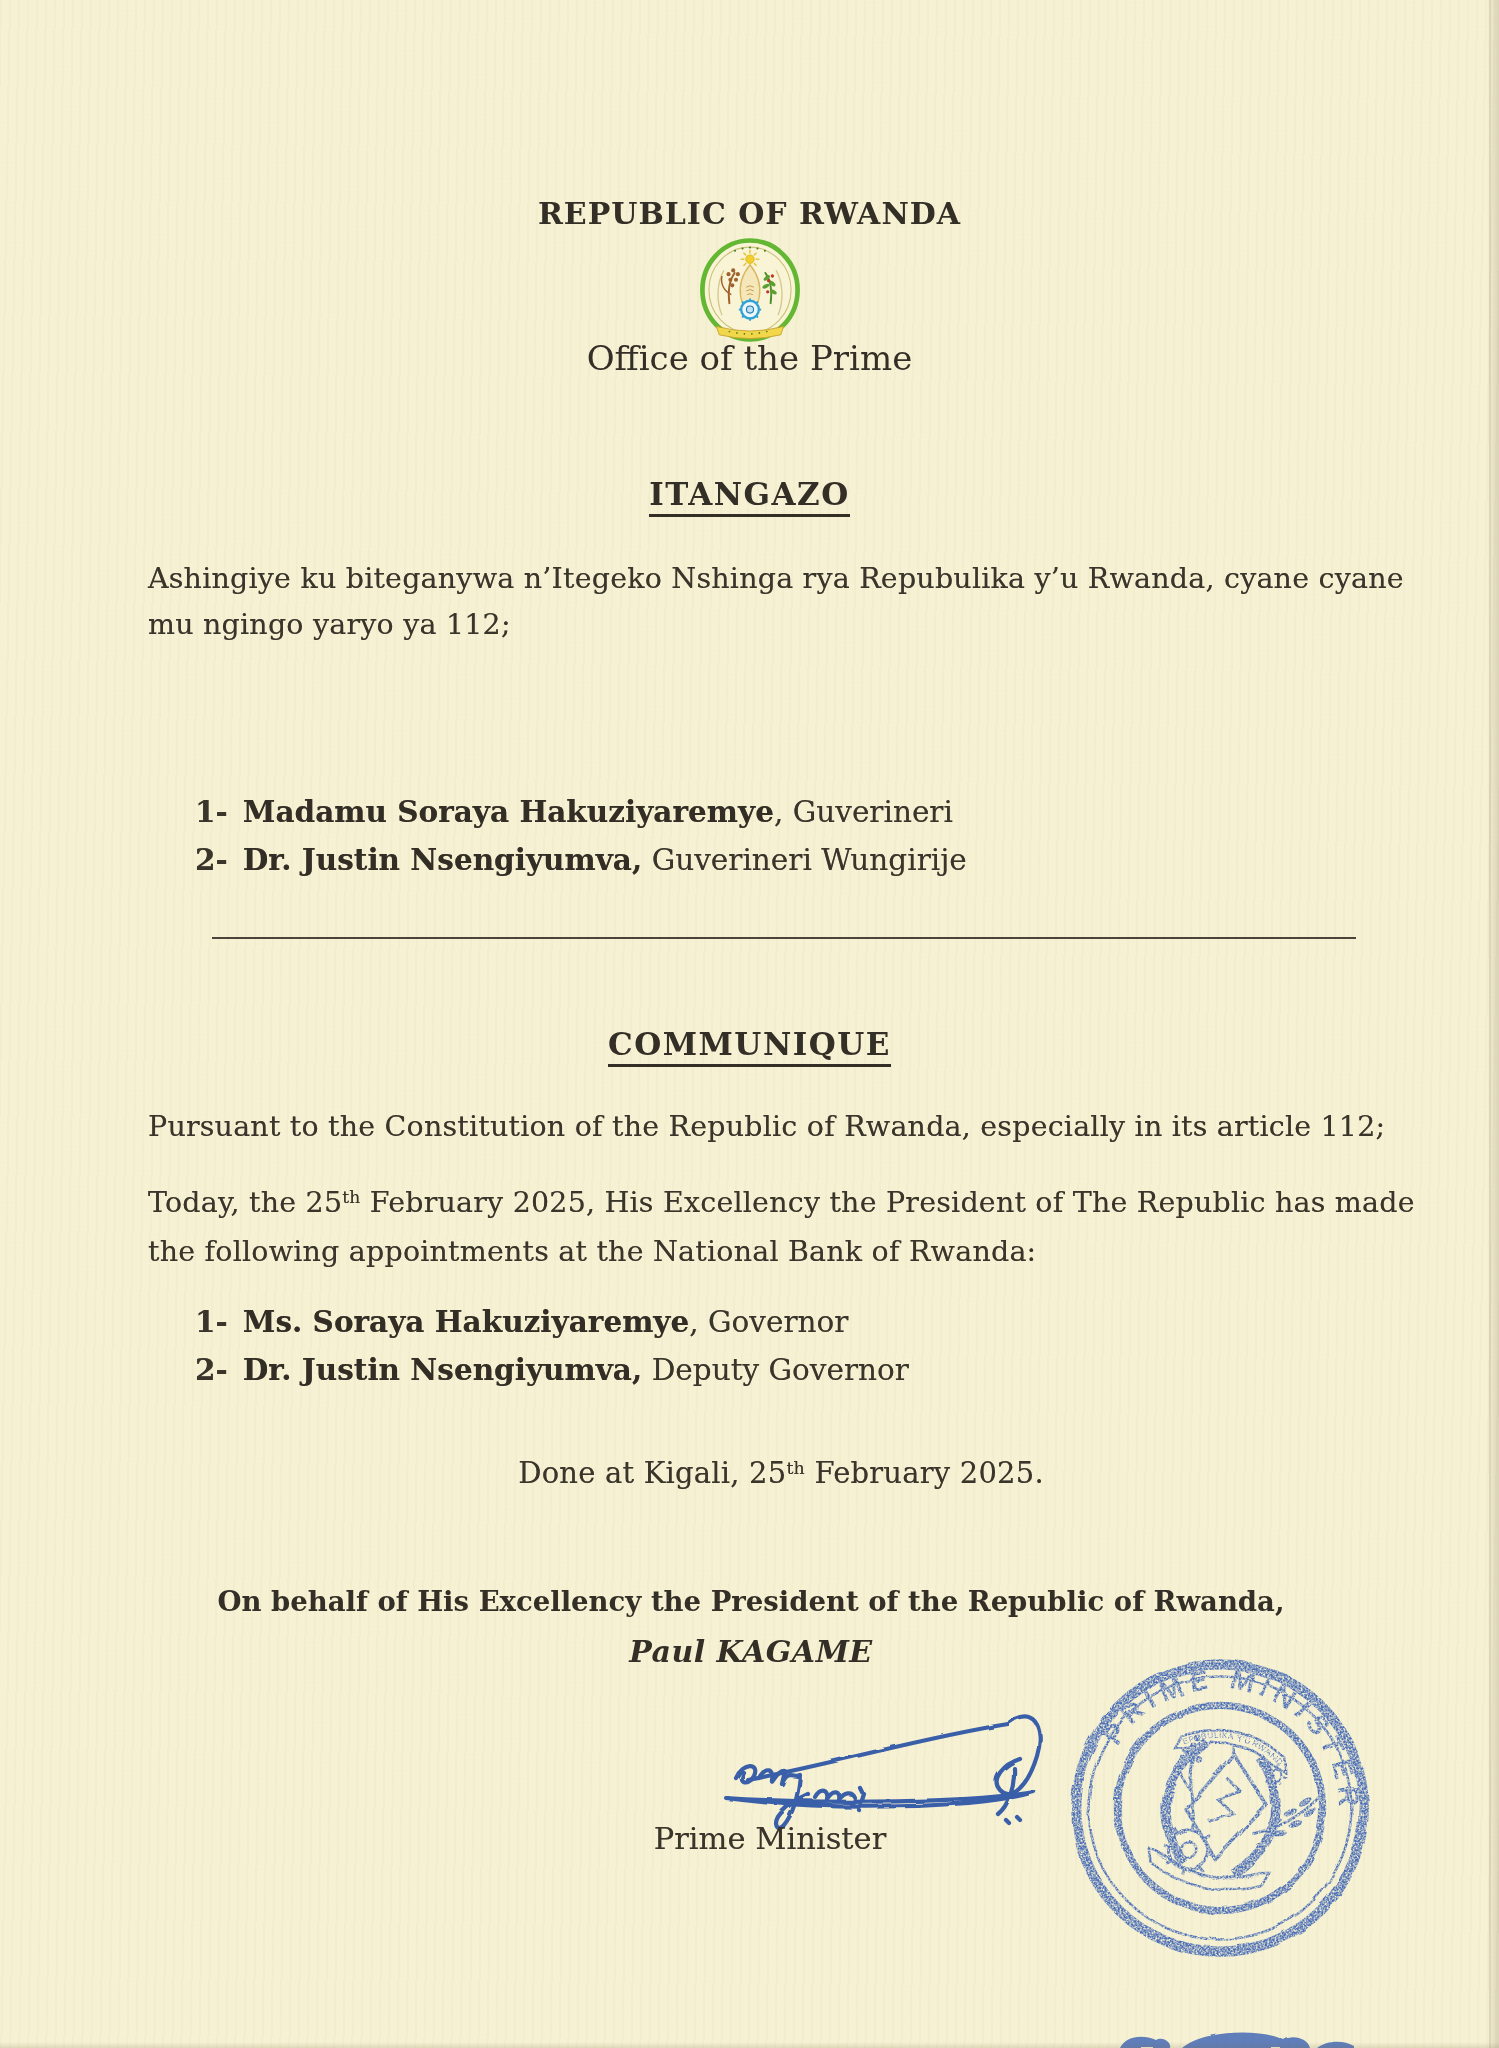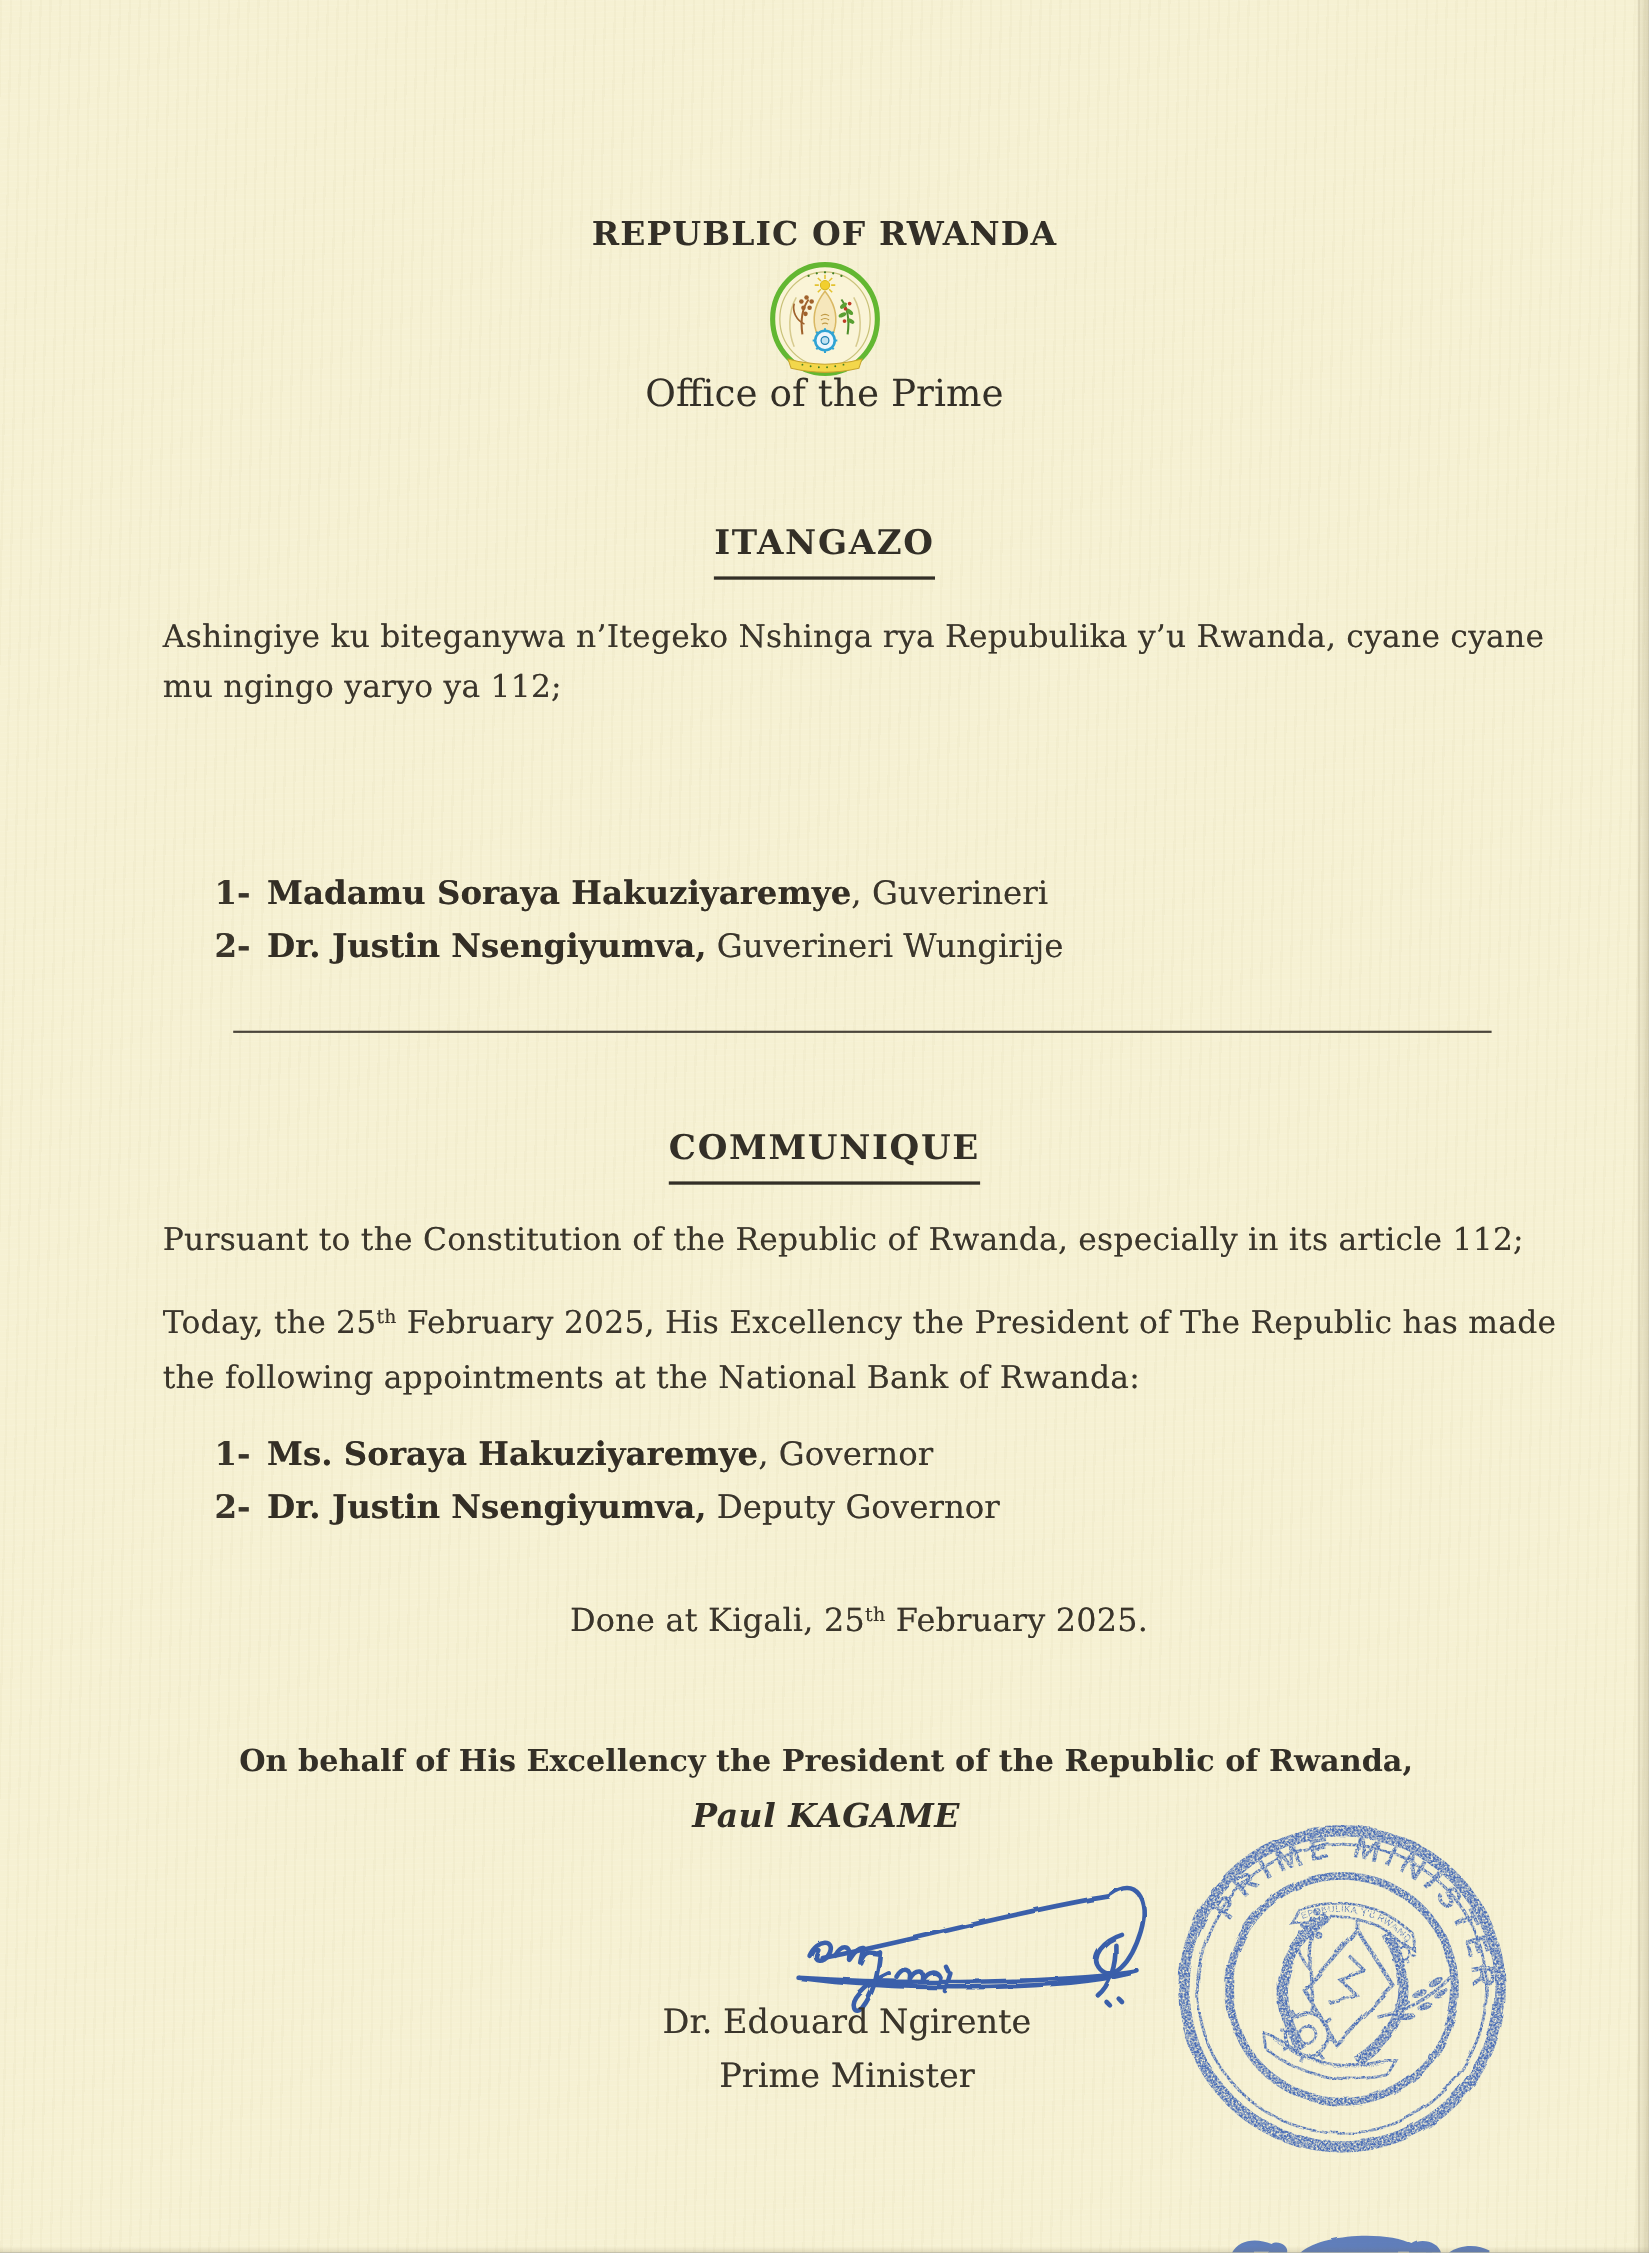--- a/index.html
+++ b/index.html
@@ -14,21 +14,21 @@
     overflow:hidden;
     font-family:"DejaVu Serif","Liberation Serif",serif;
     color:#3a352b;
   }
   .abs{position:absolute;}
   .center{left:0;width:1499px;text-align:center;}
   .country{top:196px;font-size:30px;font-weight:700;letter-spacing:1px;color:#332f27;}
   .emblem{left:694px;top:236px;width:112px;height:108px;}
   .office{top:338px;font-size:34px;font-weight:400;color:#332f27;}
   .sec-title{font-size:31px;font-weight:700;letter-spacing:1.5px;color:#332f27;}
-  .sec-title .u{display:inline-block;border-bottom:3px solid #332f27;padding-bottom:12px;}
+  .sec-title .u{display:inline-block;border-bottom:3px solid #332f27;padding-bottom:2px;}
   .col{left:148px;width:1242px;}
   .para{font-size:28.5px;line-height:46px;letter-spacing:0.2px;text-shadow:0 0 0.5px rgba(58,53,43,0.55);}
   .line{white-space:nowrap;}
   .line.j{text-align:justify;text-align-last:justify;}
   .list{left:195px;width:1200px;font-size:29.5px;line-height:47px;text-shadow:0 0 0.5px rgba(58,53,43,0.55);}
   .li{white-space:nowrap;}
   .li .num{font-weight:700;margin-right:15px;}
   .li b{font-weight:700;color:#332e25;}
   .divider{top:937px;left:212px;width:1144px;height:0;border-top:2.4px solid #4a443a;}
   sup{font-size:0.6em;vertical-align:baseline;position:relative;top:-0.5em;}
@@ -297,21 +297,20 @@
           <path d="M205,216 L210,202 L196,205"></path>
           <text font-family="Liberation Sans, sans-serif" font-size="5.5" fill="#3a62b4" stroke="none">
             <textPath href="#arcMotto" startOffset="50%" text-anchor="middle">UBUMWE - UMURIMO - GUKUNDA IGIHUGU</textPath>
           </text>
         </g>
       </g>
     </g>
   </svg>
 
   <div class="abs signer">
-    <div>Dr. Edouard Ngirente</div>
     <div>Prime Minister</div>
   </div>
 
   <svg class="abs smudge-svg" viewBox="0 0 250 20">
     <g fill="#3a62b4" opacity="0.8" filter="url(#penink)">
       <path d="M8,20 C14,8 30,6 44,12 C50,8 60,14 58,20 Z"></path>
       <path d="M70,20 C90,2 150,0 172,12 C180,6 196,10 198,20 Z"></path>
       <path d="M205,20 C215,12 232,12 242,18 L242,20 Z"></path>
     </g>
   </svg>

